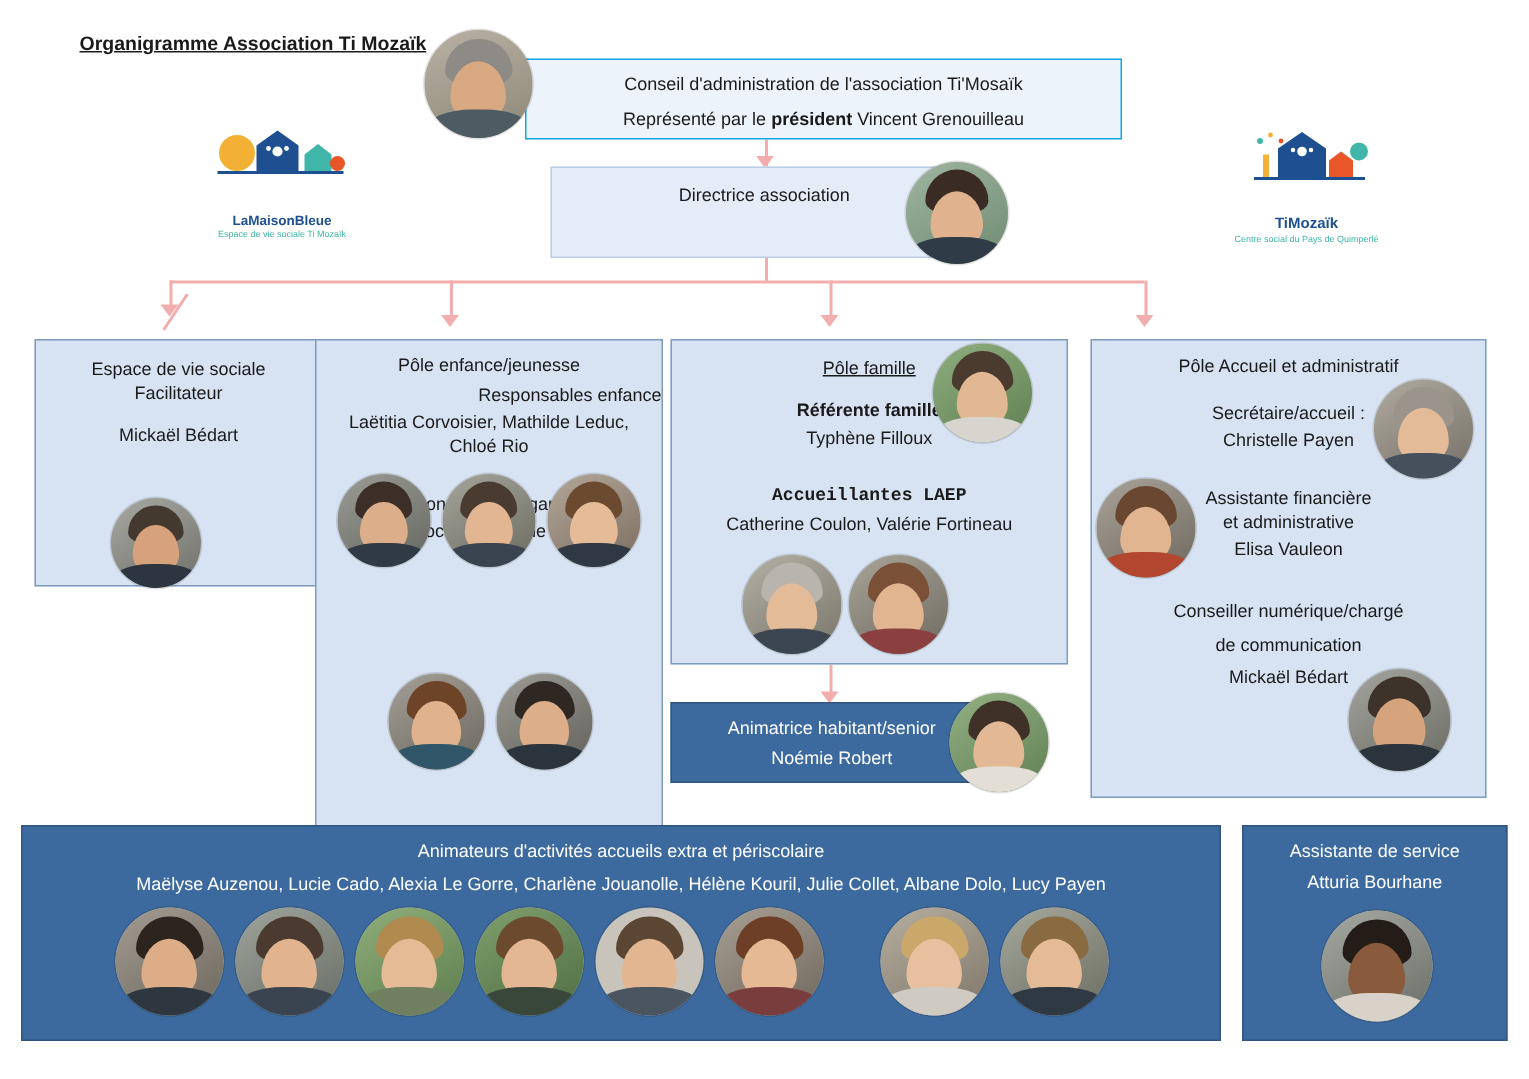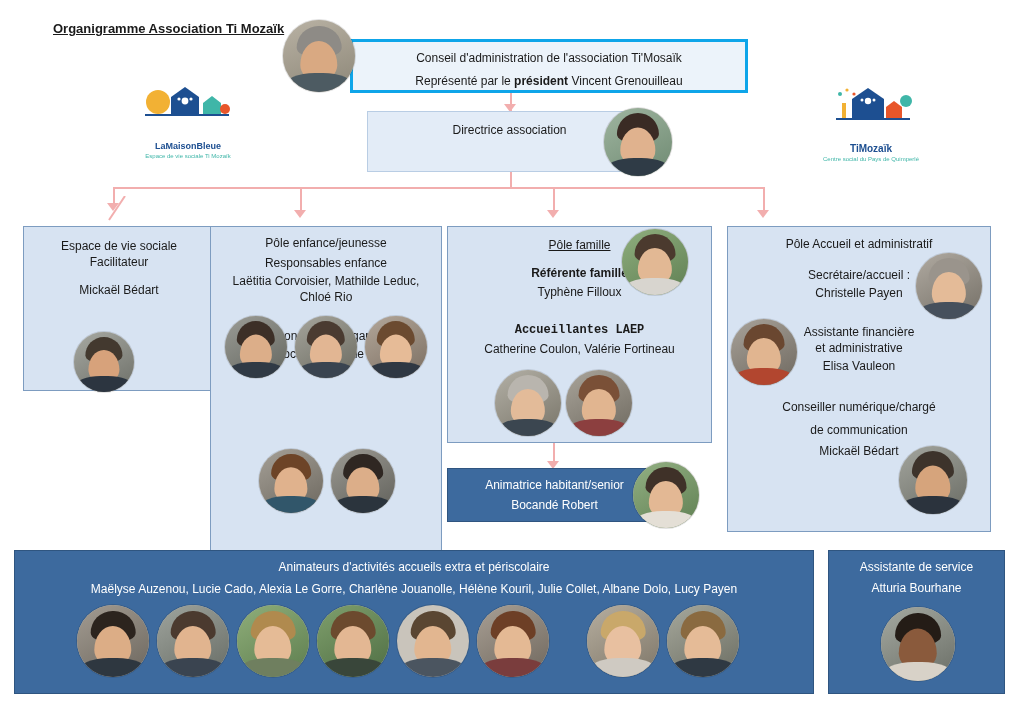--- a/index.html
+++ b/index.html
@@ -18,21 +18,21 @@
   .lightbox{
     background:#d7e3f2;border:1px solid #7d9cc0;
   }
   .palebox{
     background:#e3ecf7;border:1px solid #b9cde4;
   }
   .darkbox{
     background:#3d6a9e;border:1px solid #2f5580;color:#ffffff;
   }
   .titlebox{
-    background:#ecf3fa;border:3px solid #0ea5e9;
+    background:#ecf3fa;border:1px solid #0ea5e9;
   }
 
   .center{text-align:center;}
   .t12{font-size:12px;}
   .bold{font-weight:bold;}
   .underline{text-decoration:underline;}
   .line{line-height:1.35;}
 
   
   #doc-title{
@@ -184,21 +184,21 @@
     <div class="photo" style="left:50px;top:105px;width:60px;height:60px;">
       <div class="bg" style="background:linear-gradient(150deg,#a7a9a2,#6d6f68);"></div>
       <div class="hair" style="background:#43392f;"></div>
       <div class="head" style="background:#d7a27b;"></div>
       <div class="torso" style="background:#2c3540;"></div>
     </div>
   </div>
 
   <div class="box lightbox" style="left:210px;top:226px;width:232px;height:388px;">
     <div class="center t12" style="margin-top:9px;">Pôle enfance/jeunesse</div>
-    <div class="center t12" style="margin-top:6px;">Responsables enfance</div>
+    <div class="center t12" style="margin-top:6px;text-align:right;">Responsables enfance</div>
     <div class="center t12 line" style="margin-top:3px;padding:0 14px;">Laëtitia Corvoisier, Mathilde Leduc, Chloé Rio</div>
 
     <div class="photo" style="left:14px;top:89px;width:62px;height:62px;">
       <div class="bg" style="background:linear-gradient(150deg,#9b9c96,#63665f);"></div>
       <div class="hair" style="background:#3c2f27;"></div>
       <div class="head" style="background:#dcae89;"></div>
       <div class="torso" style="background:#303a45;"></div>
     </div>
     <div class="photo" style="left:84px;top:89px;width:62px;height:62px;">
       <div class="bg" style="background:linear-gradient(150deg,#a6a59c,#6a6a60);"></div>
@@ -254,21 +254,21 @@
 
   <div class="photo" style="left:622px;top:229px;width:66px;height:66px;">
     <div class="bg" style="background:linear-gradient(150deg,#8fae7e,#5f7f52);"></div>
     <div class="hair" style="background:#4b3a2e;"></div>
     <div class="head" style="background:#e2b894;"></div>
     <div class="torso" style="background:#d8d5cf;"></div>
   </div>
 
   <div class="box darkbox" style="left:447px;top:468px;width:215px;height:54px;">
     <div class="center t12" style="margin-top:9px;">Animatrice habitant/senior</div>
-    <div class="center t12" style="margin-top:6px;">Bocandé Robert</div>
+    <div class="center t12" style="margin-top:6px;">Noémie Robert</div>
   </div>
   <div class="photo" style="left:633px;top:462px;width:66px;height:66px;">
     <div class="bg" style="background:linear-gradient(150deg,#93b083,#5f7f52);"></div>
     <div class="hair" style="background:#3f3128;"></div>
     <div class="head" style="background:#e3b894;"></div>
     <div class="torso" style="background:#e4dfd6;"></div>
   </div>
 
   <div class="box lightbox" style="left:727px;top:226px;width:264px;height:306px;">
     <div class="center t12" style="margin-top:10px;">Pôle Accueil et administratif</div>

